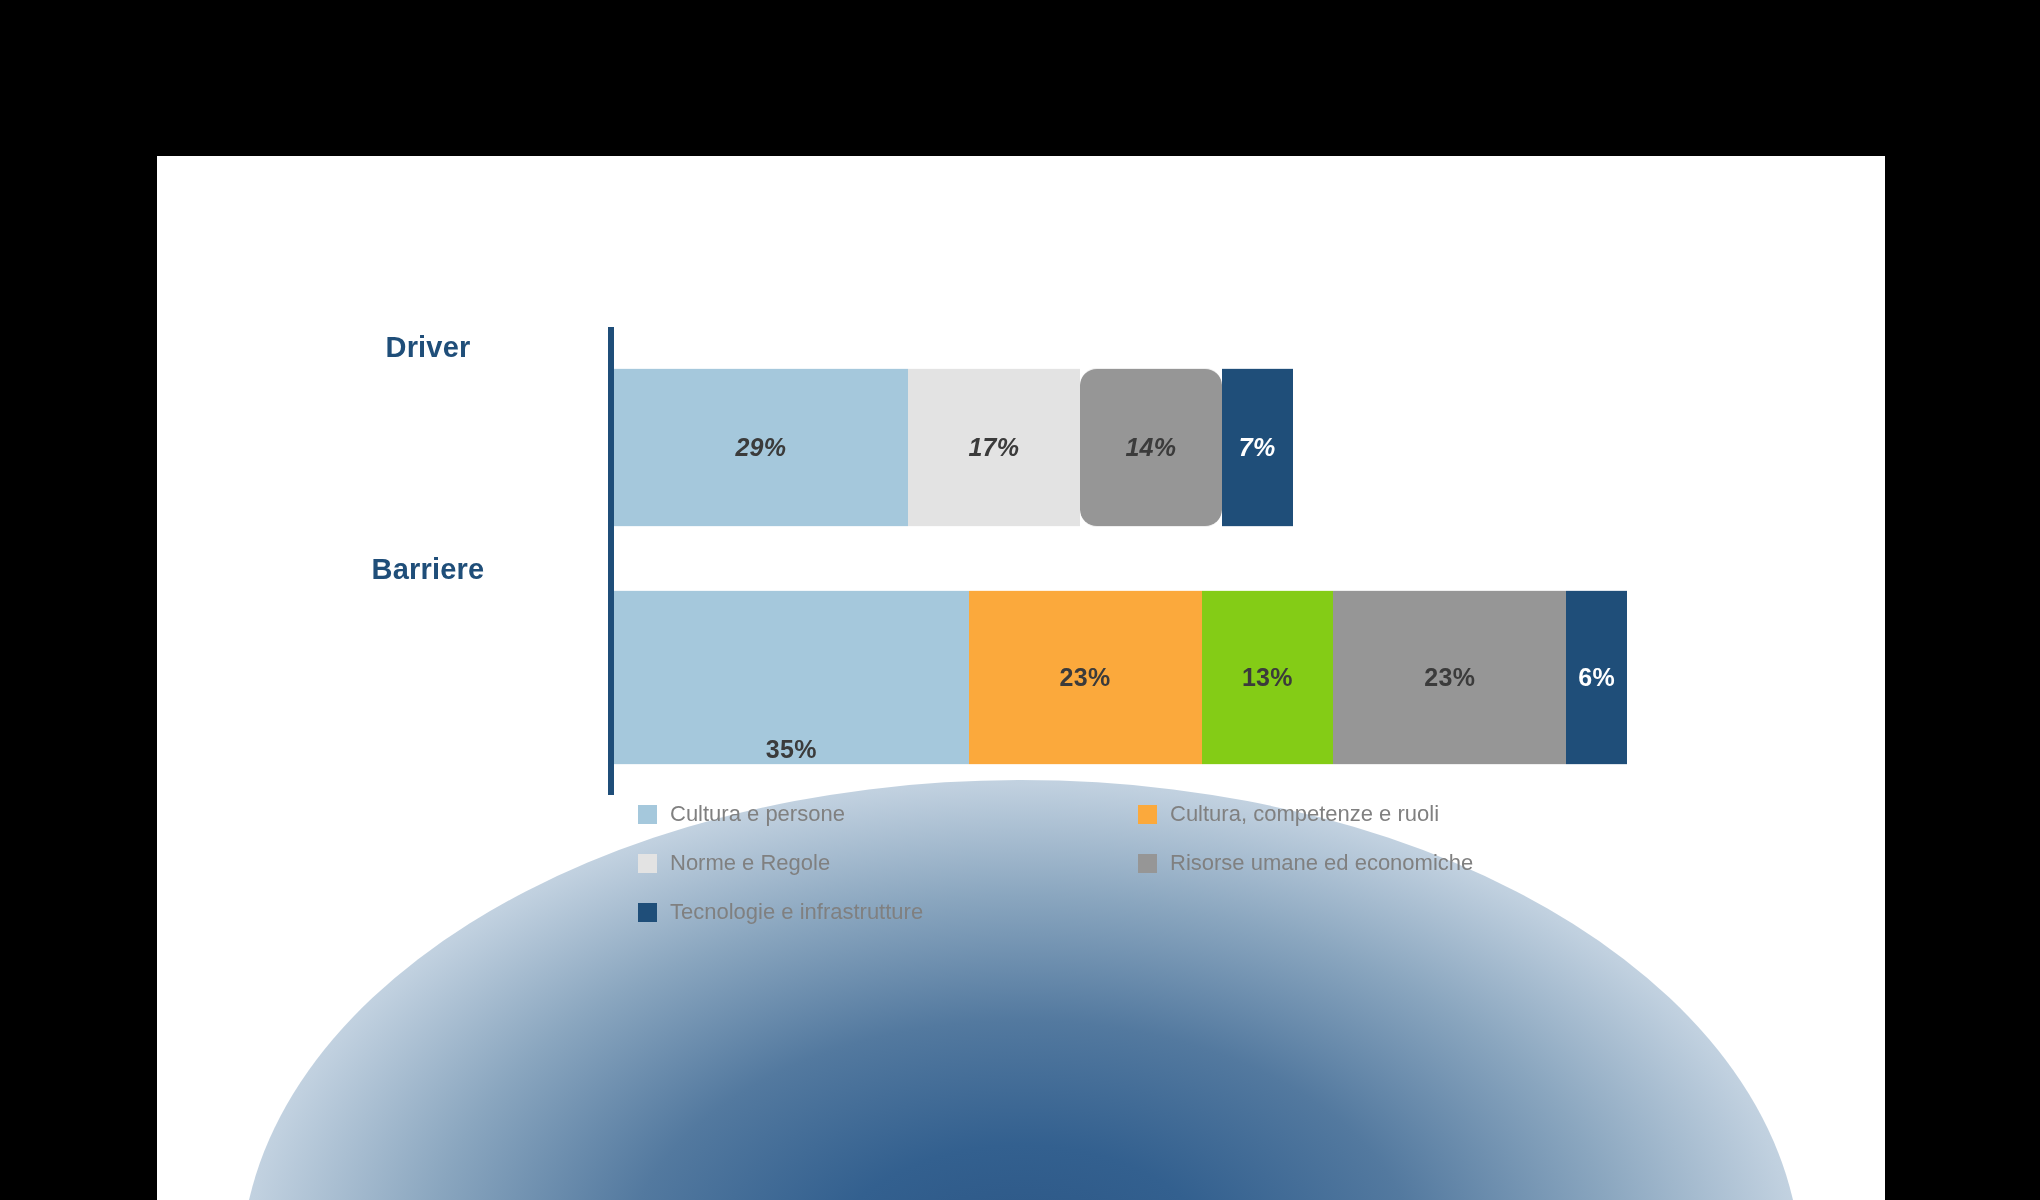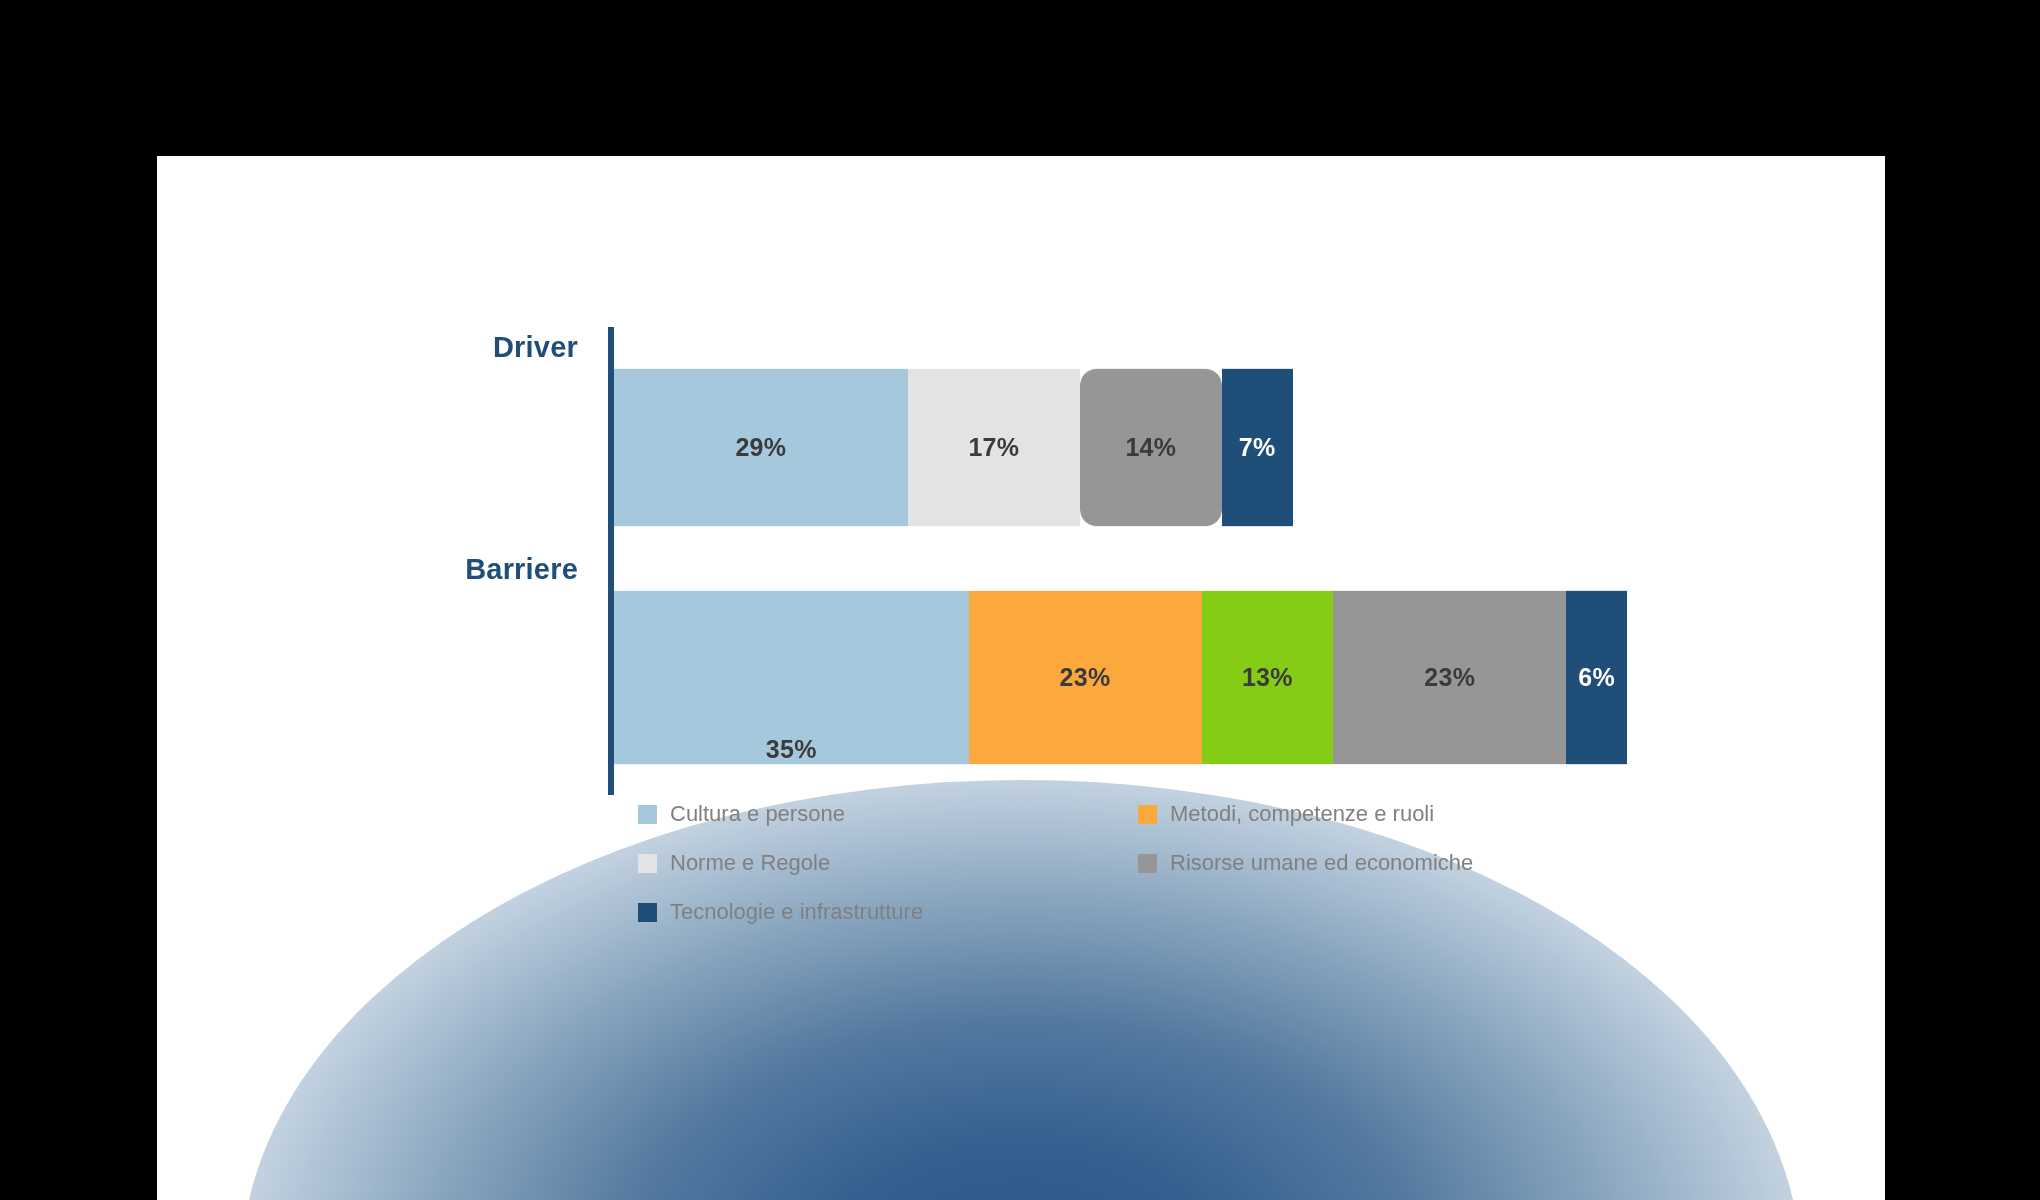--- a/index.html
+++ b/index.html
@@ -67,37 +67,37 @@
     top: 171px;
     width: 6px;
     height: 468px;
     background: #1f4e79;
   }
 
   .row-label {
     position: absolute;
     right: 1307px; 
     width: 300px;
-    text-align: right;
+    text-align: center;
     font-size: 29px;
     font-weight: bold;
     color: #1f4e79;
     letter-spacing: 0.2px;
     white-space: nowrap;
   }
   #label-driver   { top: 175px; }
   #label-barriere { top: 397px; }
 
   .bar-row {
     position: absolute;
     left: 457px;
     display: flex;
     align-items: stretch;
   }
-  #row-driver   { top: 212px; height: 159px; width: 1013px; }
+  #row-driver   { top: 212px; height: 159px; width: 1013px; font-style: italic; }
   #row-barriere { top: 434px; height: 175px; width: 1013px; }
 
   .seg {
     position: relative;
     display: flex;
     align-items: center;
     justify-content: center;
     font-size: 25px;
     font-weight: bold;
     color: #3b3b3b;
@@ -192,21 +192,21 @@
 
     <div id="legend">
 
       <div class="legend-row">
         <div class="legend-item">
           <span class="legend-swatch" id="sw0" style="background: rgb(165, 200, 220);"></span>
           <span class="legend-text">Cultura e persone</span>
         </div>
         <div class="legend-item col2">
           <span class="legend-swatch" id="sw1" style="background: rgb(251, 169, 60);"></span>
-          <span class="legend-text">Metodi, competenze e ruoli</span>
+          <span class="legend-text">Cultura, competenze e ruoli</span>
         </div>
       </div>
 
       <div class="legend-row">
         <div class="legend-item">
           <span class="legend-swatch" id="sw2" style="background: rgb(227, 227, 227);"></span>
           <span class="legend-text">Norme e Regole</span>
         </div>
         <div class="legend-item col2">
           <span class="legend-swatch" id="sw3" style="background: rgb(150, 150, 150);"></span>

